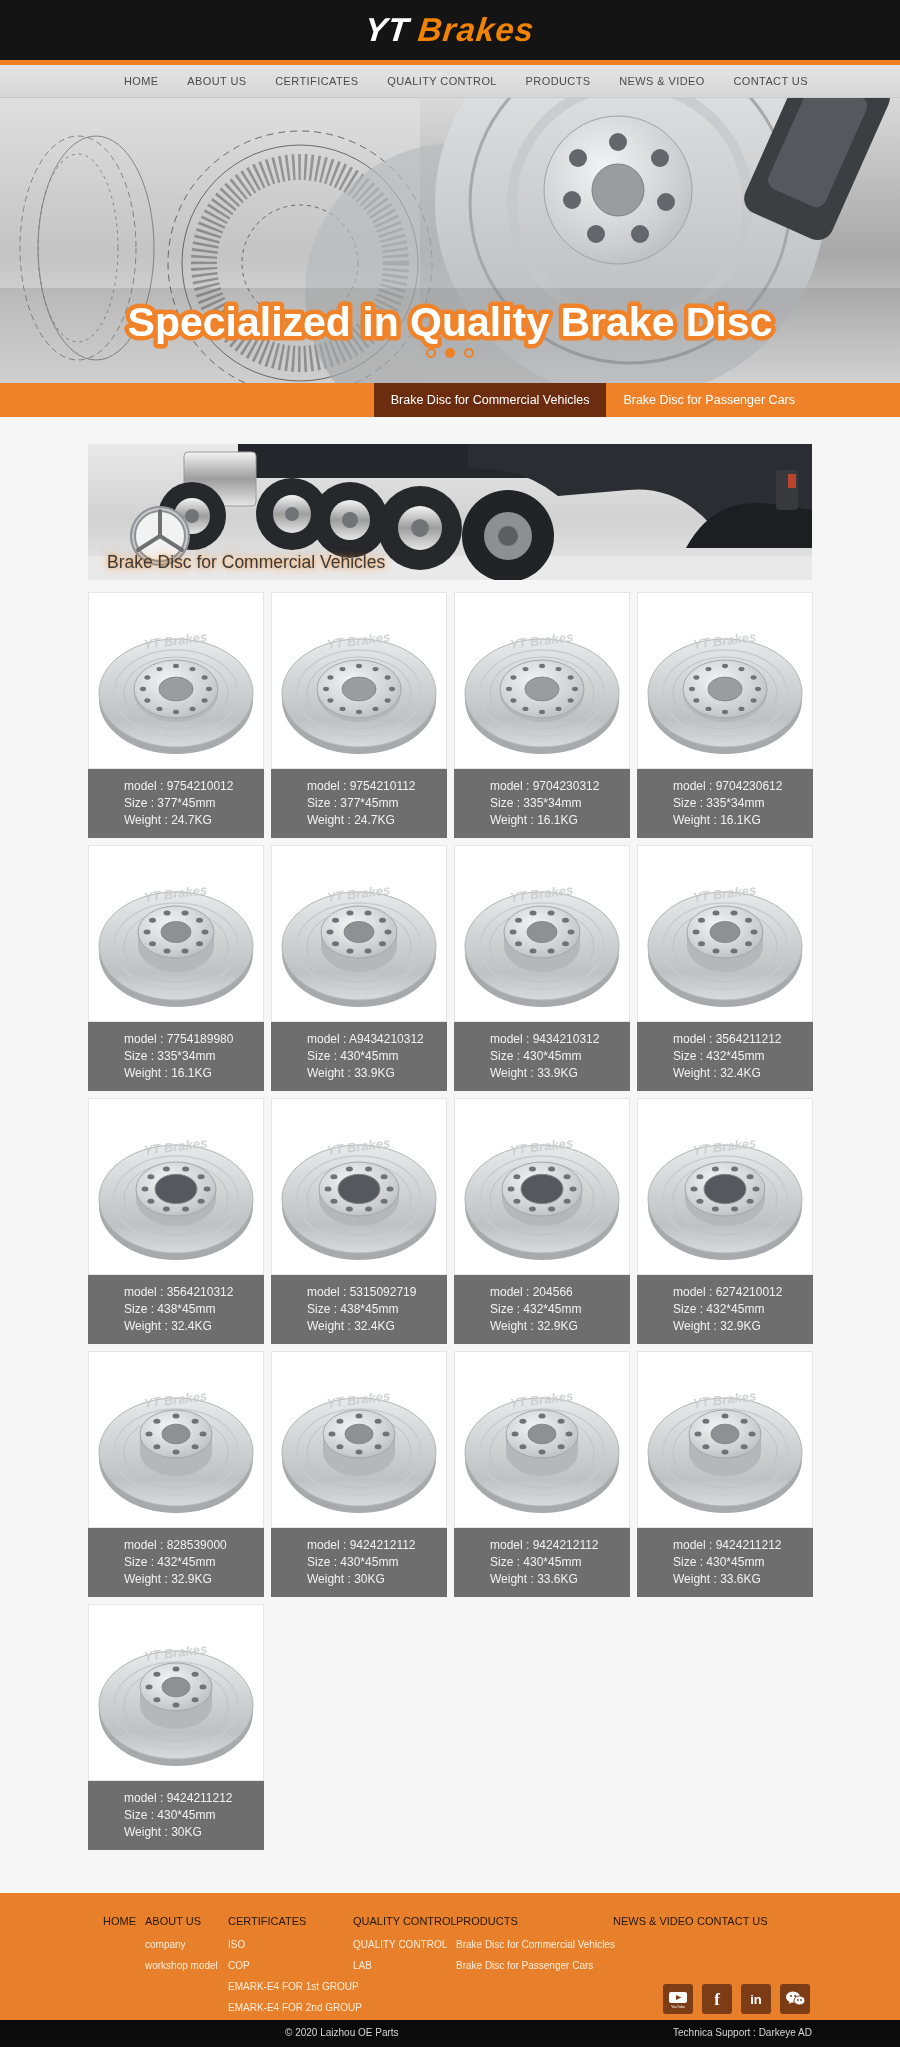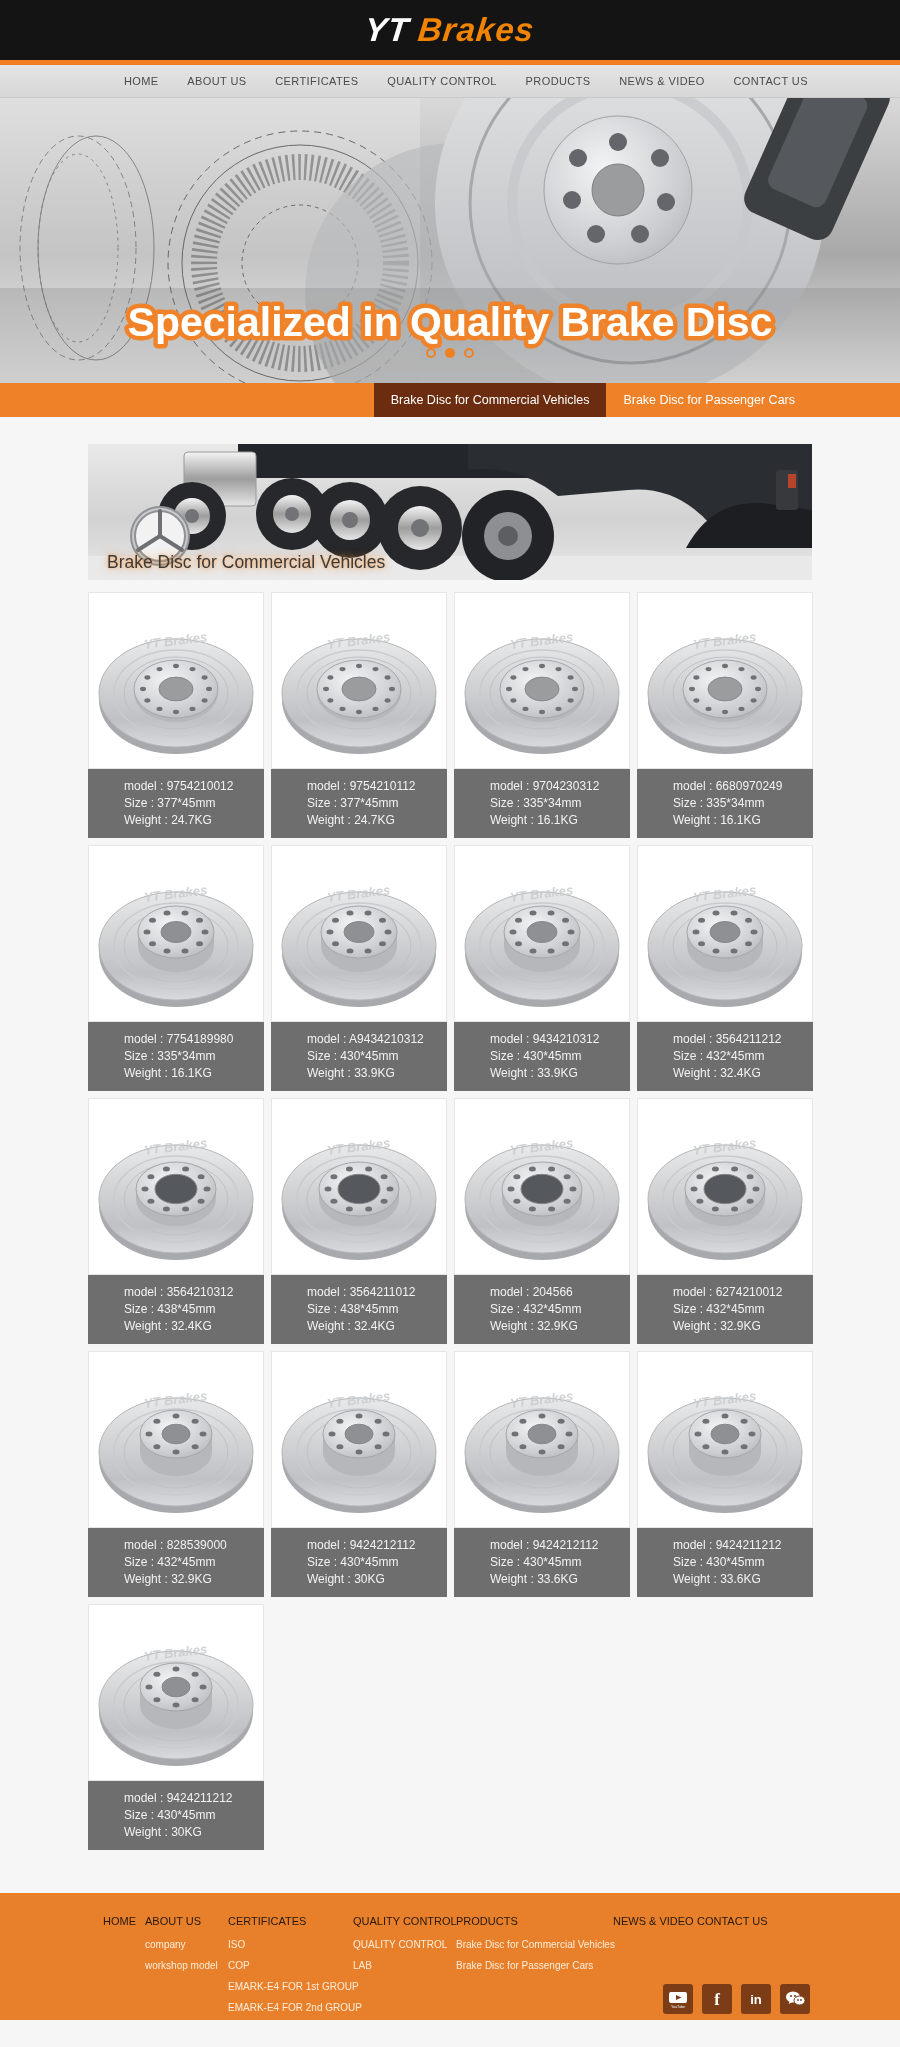--- a/index.html
+++ b/index.html
@@ -303,21 +303,21 @@
             <ellipse cx="54.0" cy="96.0" rx="3" ry="2.16" fill="#6f7275"></ellipse>
             <ellipse cx="58.4" cy="84.5" rx="3" ry="2.16" fill="#6f7275"></ellipse>
             <ellipse cx="70.5" cy="76.1" rx="3" ry="2.16" fill="#6f7275"></ellipse>
             <ellipse cx="87.0" cy="73.0" rx="3" ry="2.16" fill="#6f7275"></ellipse>
             <ellipse cx="103.5" cy="76.1" rx="3" ry="2.16" fill="#6f7275"></ellipse>
             <ellipse cx="115.6" cy="84.5" rx="3" ry="2.16" fill="#6f7275"></ellipse>
     <ellipse cx="87" cy="96" rx="17" ry="11.9" fill="#9a9c9e" stroke="#85878a"></ellipse>
     <text x="87" y="52" text-anchor="middle" font-family="Liberation Sans, sans-serif" font-size="13" font-style="italic" font-weight="bold" fill="#c9cbcd" transform="rotate(-7 87 52)" opacity=".85">YT Brakes</text>
   </svg></div>
         <div class="card-cap">
-          <div>model : 6680970249</div>
+          <div>model : 9704230612</div>
           <div>Size : 335*34mm</div>
           <div>Weight : 16.1KG</div>
         </div>
       </div>
       <div class="card">
         <div class="card-img"><svg width="174" height="175" viewBox="0 0 174 175">
     <ellipse cx="87" cy="107" rx="77" ry="54" fill="#a7a9ac"></ellipse>
     <ellipse cx="87" cy="100" rx="77" ry="54" fill="url(#discBody)" stroke="#b4b6b8"></ellipse>
     <ellipse cx="87" cy="100" rx="62" ry="43" fill="none" stroke="#c9cbcd" stroke-width="1.5"></ellipse>
     <ellipse cx="87" cy="100" rx="52" ry="36" fill="none" stroke="#bfc1c3" stroke-width="1"></ellipse>
@@ -465,21 +465,21 @@
             <ellipse cx="61.9" cy="102.3" rx="3.5" ry="2.52" fill="#6f7275"></ellipse>
             <ellipse cx="56.0" cy="90.0" rx="3.5" ry="2.52" fill="#6f7275"></ellipse>
             <ellipse cx="61.9" cy="77.7" rx="3.5" ry="2.52" fill="#6f7275"></ellipse>
             <ellipse cx="77.4" cy="70.0" rx="3.5" ry="2.52" fill="#6f7275"></ellipse>
             <ellipse cx="96.6" cy="70.0" rx="3.5" ry="2.52" fill="#6f7275"></ellipse>
             <ellipse cx="112.1" cy="77.7" rx="3.5" ry="2.52" fill="#6f7275"></ellipse>
     <ellipse cx="87" cy="90" rx="21" ry="14.7" fill="#55585c" stroke="#85878a"></ellipse>
     <text x="87" y="52" text-anchor="middle" font-family="Liberation Sans, sans-serif" font-size="13" font-style="italic" font-weight="bold" fill="#c9cbcd" transform="rotate(-7 87 52)" opacity=".85">YT Brakes</text>
   </svg></div>
         <div class="card-cap">
-          <div>model : 3564211012</div>
+          <div>model : 5315092719</div>
           <div>Size : 438*45mm</div>
           <div>Weight : 32.4KG</div>
         </div>
       </div>
       <div class="card">
         <div class="card-img"><svg width="174" height="175" viewBox="0 0 174 175">
     <ellipse cx="87" cy="107" rx="77" ry="54" fill="#a7a9ac"></ellipse>
     <ellipse cx="87" cy="100" rx="77" ry="54" fill="url(#discBody)" stroke="#b4b6b8"></ellipse>
     <ellipse cx="87" cy="100" rx="62" ry="43" fill="none" stroke="#c9cbcd" stroke-width="1.5"></ellipse>
     <ellipse cx="87" cy="100" rx="52" ry="36" fill="none" stroke="#bfc1c3" stroke-width="1"></ellipse>
@@ -721,13 +721,19 @@
               <ellipse cx="15.5" cy="11.5" rx="5.5" ry="4.5" fill="#fff" stroke="#7c3c15" stroke-width="1"></ellipse>
               <circle cx="7" cy="7" r="1" fill="#7c3c15"></circle>
               <circle cx="11" cy="7" r="1" fill="#7c3c15"></circle>
               <circle cx="14" cy="11" r=".9" fill="#7c3c15"></circle>
               <circle cx="17" cy="11" r=".9" fill="#7c3c15"></circle>
             </svg>
           </span>
         </div>
     </div>
   </div>
+  <div class="footer-black">
+    <div class="footer-inner">
+      <span class="copyright">© 2020 Laizhou OE Parts</span>
+      <span class="support">Technica Support : Darkeye AD</span>
+    </div>
+  </div>
 </footer>
 
 </body></html>

